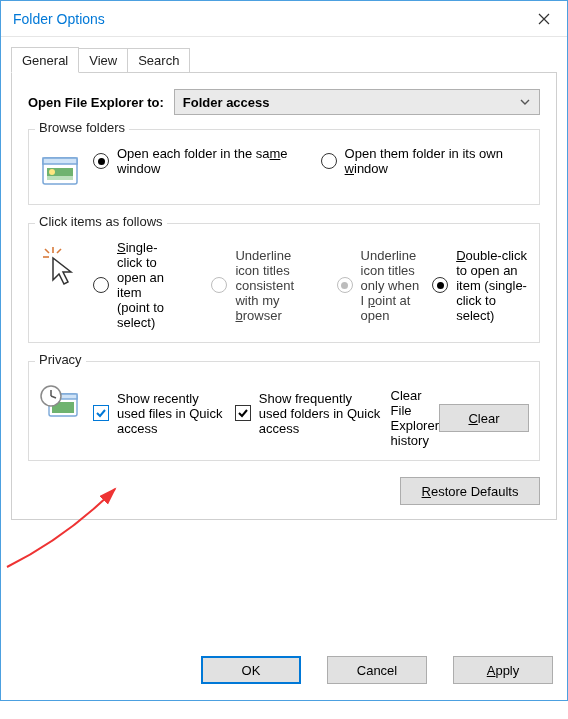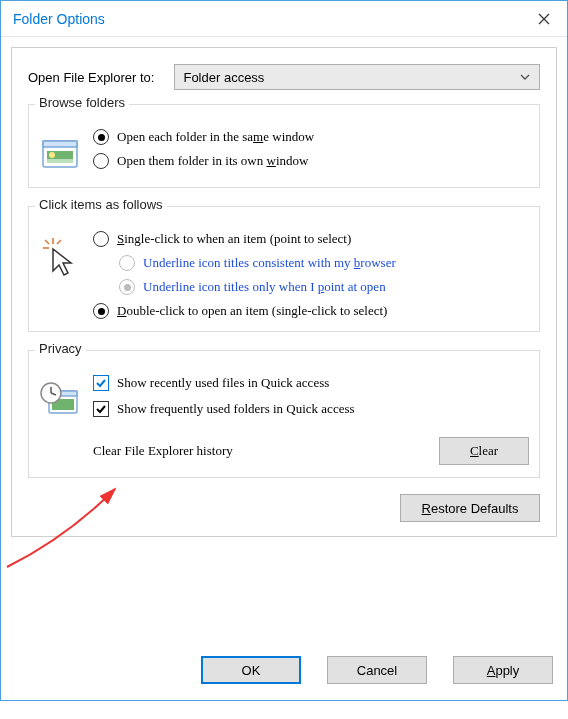--- a/index.html
+++ b/index.html
@@ -71,39 +71,40 @@
     padding-top: 5px;
   }
   .tabpanel {
     border: 1px solid #cfcfcf;
     padding: 16px 16px 14px 16px;
     position: relative;
   }
   .row-open {
     display: flex;
     align-items: center;
-    gap: 20px;
+    gap: 10px;
     margin-bottom: 14px;
     font-size: 13px;
+    font-weight: bold;
   }
   .dropdown {
     flex: 1;
     border: 1px solid #b0b0b0;
     background: #eaeaea;
     height: 26px;
     display: flex;
     align-items: center;
     justify-content: space-between;
     padding: 0 8px;
     font-size: 13px;
     cursor: pointer;
   }
   .fieldset {
     border: 1px solid #dcdcdc;
-    padding: 24px 10px 12px 10px;
+    padding: 16px 10px 12px 10px;
     margin-bottom: 18px;
     position: relative;
   }
   .fieldset .legend {
     position: absolute;
     top: -10px;
     left: 6px;
     background: #fff;
     padding: 0 4px;
     font-size: 13px;
@@ -115,40 +116,39 @@
     align-items: flex-start;
   }
   .group-icon {
     width: 42px;
     height: 42px;
     margin-top: 4px;
     flex-shrink: 0;
   }
   .options {
     display: flex;
-    flex-direction: column;
+    flex-direction: row;
     gap: 8px;
     font-size: 13px;
     flex: 1;
-    font-family: Liberation Serif, serif;
   }
   .radio-row, .check-row {
     display: flex;
     align-items: center;
     gap: 8px;
   }
   .radio {
     width: 16px; height:16px; border:1px solid #333; border-radius:50%;
     display:flex; align-items:center; justify-content:center;
     flex-shrink:0; cursor:pointer; background:#fff;
   }
   .radio.sel::after { content:""; width:7px; height:7px; background:#000; border-radius:50%; }
   .radio.dis { border-color:#bdbdbd; cursor:default; }
   .radio.dis.sel::after { background:#bdbdbd; }
-  .subopt { padding-left: 26px; color:#1d4ed8; }
+  .subopt { padding-left: 26px; color:#404040; }
   .subopt .radio { border-color:#bdbdbd; }
   .checkbox {
     width:16px; height:16px; border:1px solid #333;
     display:flex; align-items:center; justify-content:center;
     flex-shrink:0; cursor:pointer; background:#fff;
   }
   .checkbox.sel svg { display:block; }
   .checkbox svg { display:none; }
   .checkbox.blue { border-color:#0078d7; }
   .checkbox.blue svg path { stroke:#0078d7; }
@@ -182,20 +182,25 @@
     <div class="title">Folder Options</div>
     <div class="close">
       <svg width="12" height="12" viewBox="0 0 12 12">
           <path d="M1 1 L11 11 M11 1 L1 11" stroke="#333" stroke-width="1.2" fill="none"></path>
         </svg>
     </div>
   </div>
 
   <div class="client">
 
+    <div class="tabs">
+      <div class="tab active">General</div>
+      <div class="tab">View</div>
+      <div class="tab">Search</div>
+    </div>
 
     <div class="tabpanel">
 
       <div class="row-open">
         <span>Open File Explorer to:</span>
         <div class="dropdown">
           <span>Folder access</span>
           <svg width="12" height="12" viewBox="0 0 12 12">
               <path d="M2 4 L6 8 L10 4" stroke="#555" stroke-width="1.4" fill="none"></path>
             </svg>
@@ -233,21 +238,21 @@
               <line x1="14" y1="3" x2="14" y2="9"></line>
               <line x1="4" y1="13" x2="10" y2="13"></line>
               <line x1="6" y1="5" x2="10" y2="9"></line>
               <line x1="22" y1="5" x2="18" y2="9"></line>
             </g>
             <path d="M14 14 L14 36 L20 30 L25 40 L29 38 L24 28 L32 28 Z" fill="#fff" stroke="#333" stroke-width="1.5"></path>
           </svg>
           <div class="options">
             <div class="radio-row">
               <span class="radio"></span>
-              <span><span class="ul">S</span><span>ingle-click to when an item (point to select)</span></span>
+              <span><span class="ul">S</span><span>ingle-click to open an item (point to select)</span></span>
             </div>
             <div class="radio-row subopt">
               <span class="radio dis"></span>
               <span><span>Underline icon titles consistent with my </span><span class="ul">b</span><span>rowser</span></span>
             </div>
             <div class="radio-row subopt">
               <span class="radio dis sel"></span>
               <span><span>Underline icon titles only when I </span><span class="ul">p</span><span>oint at open</span></span>
             </div>
             <div class="radio-row">

